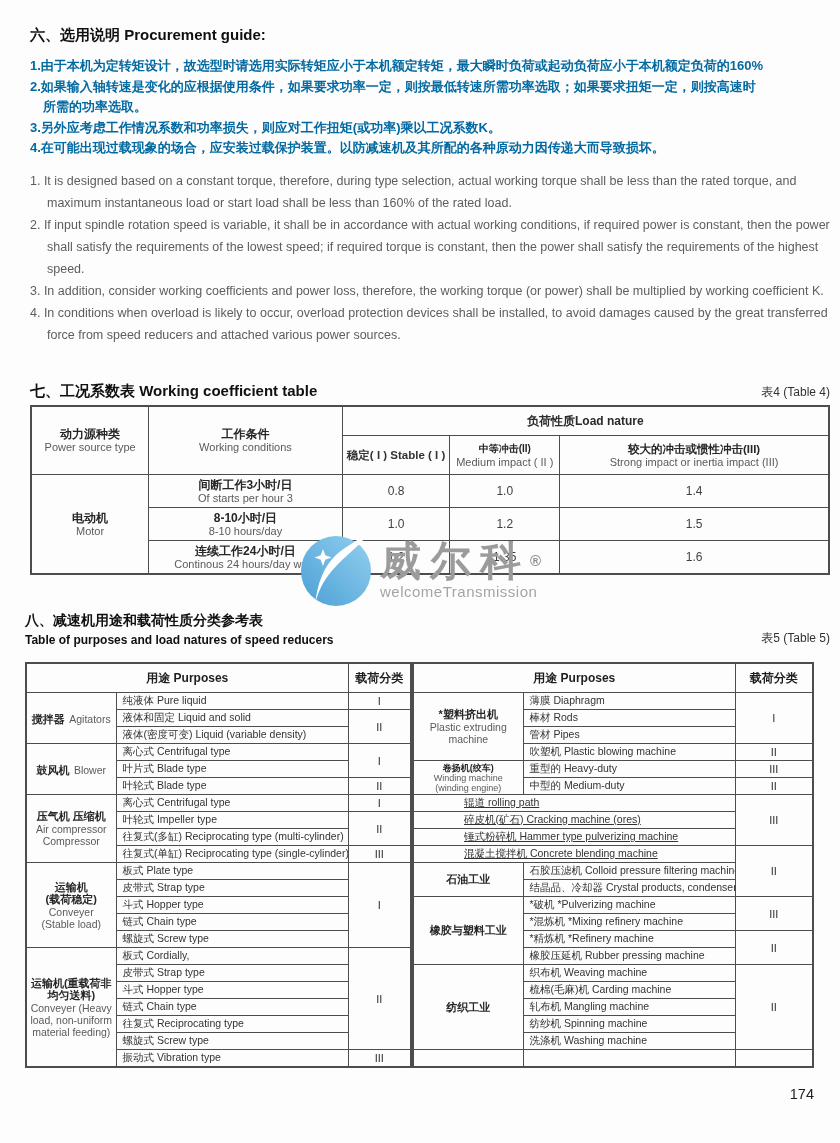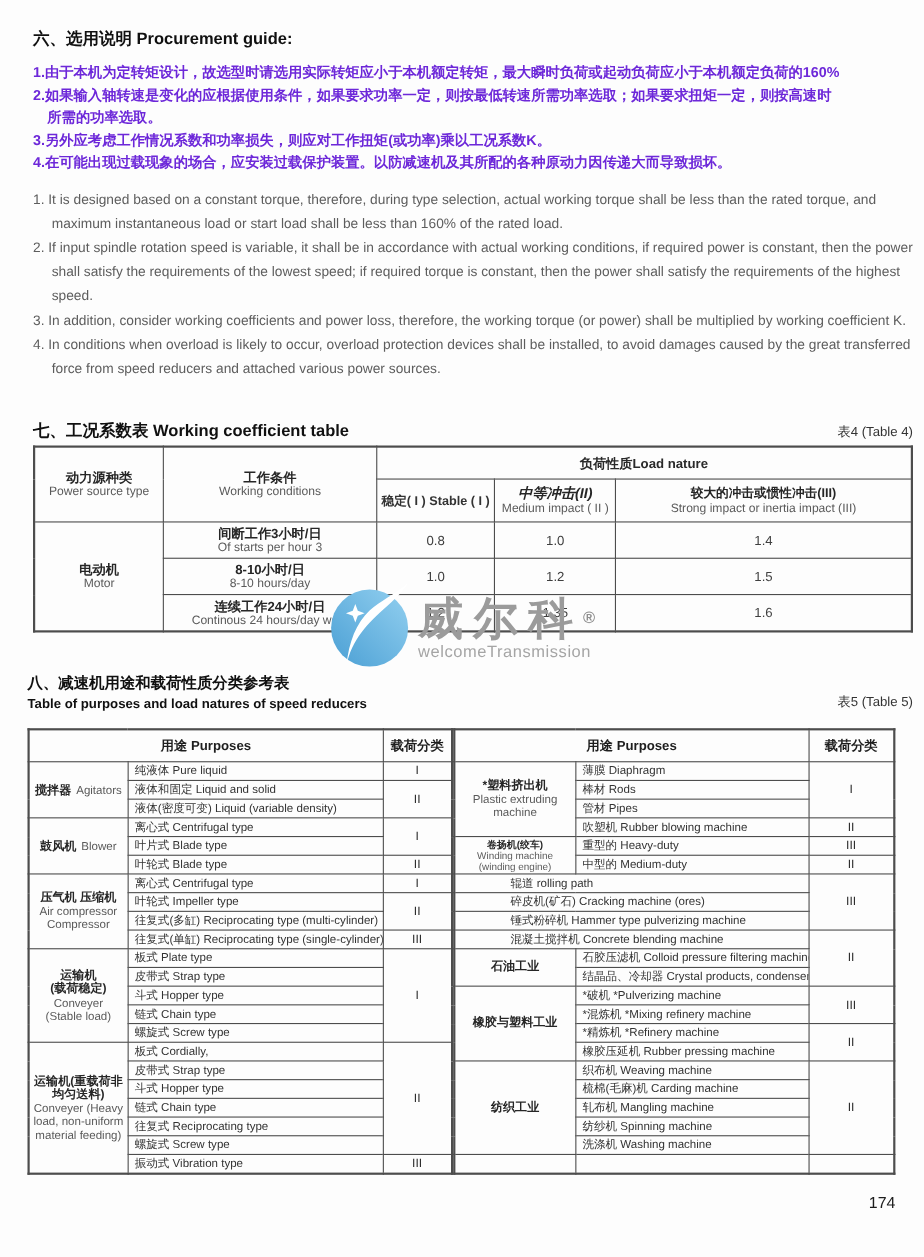--- a/index.html
+++ b/index.html
@@ -2,21 +2,21 @@
 <html><head>
 <meta charset="utf-8">
 <style>
   html,body{margin:0;padding:0;}
   body{width:840px;height:1143px;background:#fdfdfd;position:relative;overflow:hidden;
        font-family:"Liberation Sans","DejaVu Sans",sans-serif;color:#222;}
   .abs{position:absolute;}
   
   .sec-title{font-size:15px;font-weight:bold;color:#101010;}
   .cn-list{top:56px;left:30px;width:800px;}
-  .cn-item{white-space:pre-line;font-size:13px;font-weight:bold;color:#6d28d9;line-height:20.5px;}
+  .cn-item{white-space:pre-line;font-size:13px;font-weight:bold;color:#0369a1;line-height:20.5px;}
   .en-list{top:170px;left:30px;width:802px;}
   .en-item{font-size:12.5px;color:#5d5d5d;line-height:22px;padding-left:17px;text-indent:-17px;}
   
   .sec-head{display:flex;justify-content:space-between;align-items:flex-end;}
   .tbl-label{font-size:12px;color:#333;}
   
   table{border-collapse:collapse;table-layout:fixed;}
   .t4{top:405px;left:30px;width:800px;border:2px solid #4d4d4d;}
   .t4 td{border:1px solid #4d4d4d;text-align:center;vertical-align:middle;padding:1px 2px;overflow:hidden;}
   .zh{display:block;font-size:12px;font-weight:bold;color:#262626;white-space:pre-line;line-height:14px;}
@@ -34,21 +34,21 @@
   .brand-en{font-size:15px;color:#a5a5a5;margin-top:1px;letter-spacing:0.5px;}
   
   .s8cn{font-size:14px;font-weight:bold;color:#101010;line-height:20px;}
   .s8en{font-size:12px;font-weight:bold;color:#101010;}
   
   .t5wrap{top:662px;left:25px;width:700px;display:flex;justify-content:space-between;}
   .t5{border:2px solid #4d4d4d;}
   .t5 td{border:1px solid #4d4d4d;height:16px;padding:0 3px;overflow:hidden;vertical-align:middle;}
   .t5 .ph,.t5 .lh{height:28px;text-align:center;font-size:12px;font-weight:bold;color:#1e1e1e;}
   .t5 .p{font-size:10.5px;color:#333;text-align:left;white-space:nowrap;padding-left:6px;}
-  .t5 .pw{padding-left:50px;}
+  .t5 .pw{padding-left:50px;text-decoration:underline;}
   .t5 .ld{text-align:center;font-size:11px;color:#2e2e2e;}
   .t5 .cat{text-align:center;padding:0 1px;}
   .t5 .cat .zh{font-size:11px;line-height:12.5px;}
   .t5 .cat .en{font-size:10.5px;line-height:12px;}
   .t5 .inline .zh,.t5 .inline .en{display:inline;}
   .t5 .small .zh{font-size:9px;line-height:10px;}
   .t5 .small .en{font-size:9px;line-height:10px;}
   .page-num{top:1086px;right:26px;font-size:14.5px;color:#1d1d1d;}
 </style>
 </head>
@@ -92,21 +92,21 @@
       </td>
       <td rowspan="2">
         <span class="zh">工作条件</span>
         <span class="en">Working conditions</span>
       </td>
       <td colspan="3" class="loadnat">负荷性质Load nature</td>
     </tr>
     <tr class="h2">
       <td class="single">稳定( I ) Stable ( I )</td>
       <td>
-        <span class="zh" style="font-weight:bold;font-size:13px;font-style:italic;">中等冲击(II)</span>
+        <span class="zh" style="font-weight:bold;font-size:10px;">中等冲击(II)</span>
         <span class="en">Medium impact ( II )</span>
       </td>
       <td>
         <span class="zh" style="font-weight:bold;font-size:11.5px;">较大的冲击或惯性冲击(III)</span>
         <span class="en">Strong impact or inertia impact (III)</span>
       </td>
     </tr>
     <tr class="body">
       <td rowspan="3">
         <span class="zh">电动机</span>
@@ -301,21 +301,21 @@
         <td class="p">薄膜 Diaphragm</td>
         <td class="ld" rowspan="3">I</td>
       </tr>
       <tr>
             <td class="p">棒材 Rods</td>
           </tr>
       <tr>
             <td class="p">管材 Pipes</td>
           </tr>
       <tr>
-        <td class="p">吹塑机 Rubber blowing machine</td>
+        <td class="p">吹塑机 Plastic blowing machine</td>
         <td class="ld">II</td>
       </tr>
       <tr>
         <td class="cat small" rowspan="2">
               <span class="zh">卷扬机(绞车)</span>
               <span class="en">Winding machine
 (winding engine)</span>
             </td>
         <td class="p">重型的 Heavy-duty</td>
         <td class="ld">III</td>

